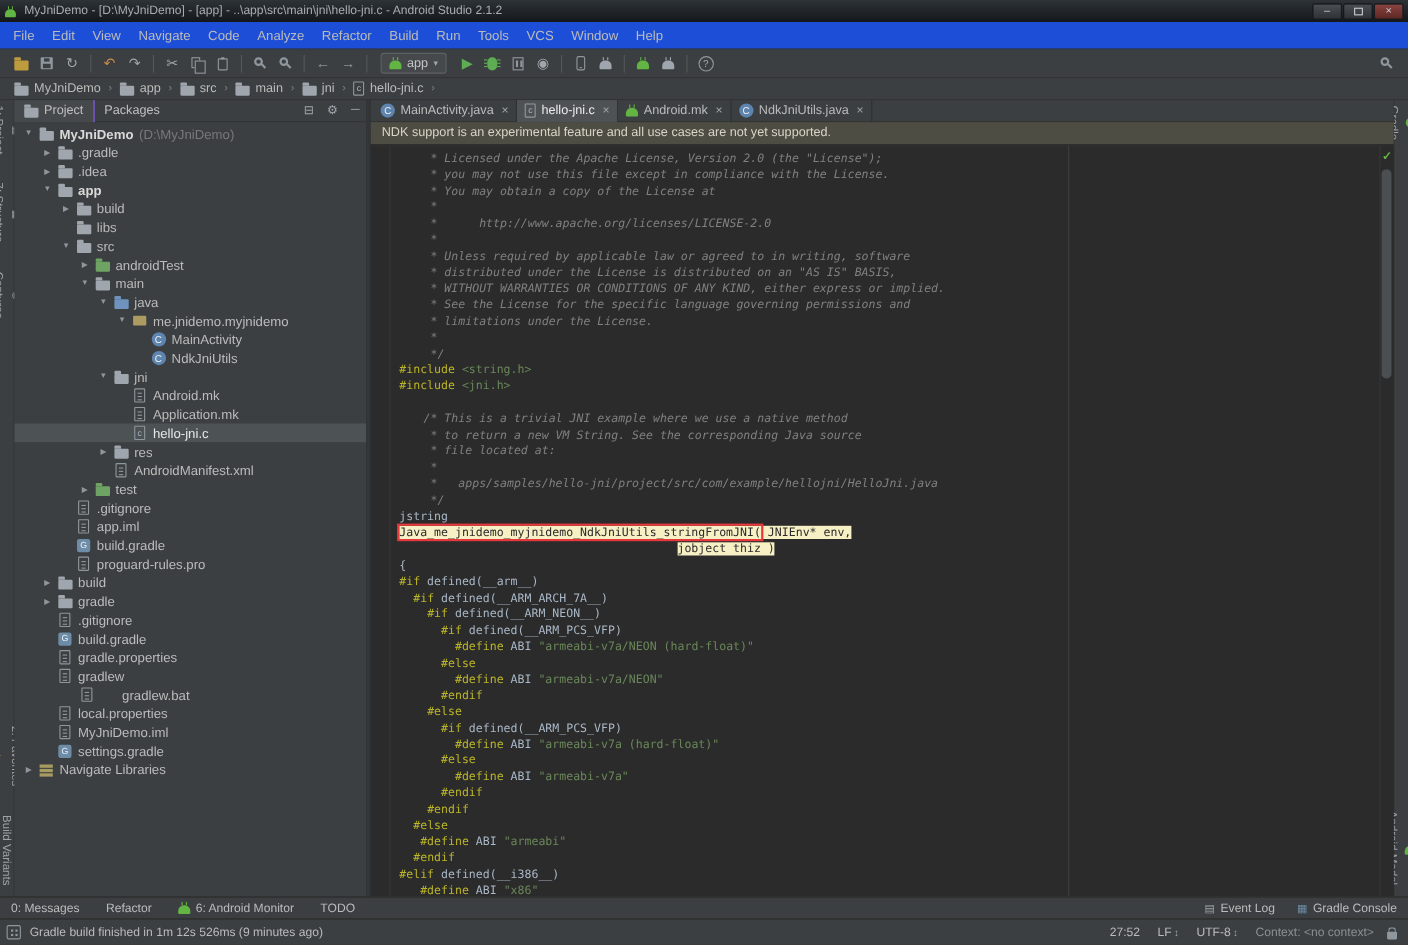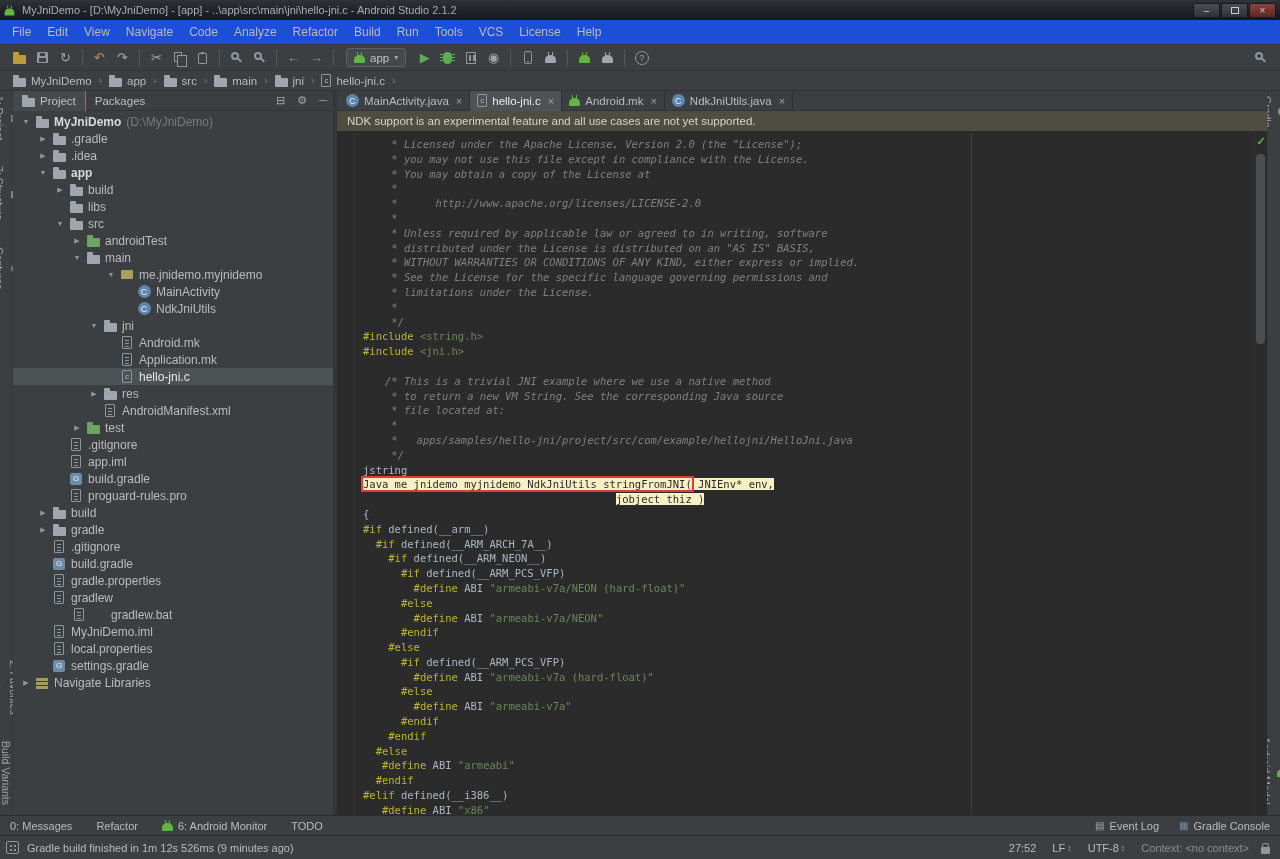--- a/index.html
+++ b/index.html
@@ -152,21 +152,21 @@
       <span class="menu-item">Edit</span>
       <span class="menu-item">View</span>
       <span class="menu-item">Navigate</span>
       <span class="menu-item">Code</span>
       <span class="menu-item">Analyze</span>
       <span class="menu-item">Refactor</span>
       <span class="menu-item">Build</span>
       <span class="menu-item">Run</span>
       <span class="menu-item">Tools</span>
       <span class="menu-item">VCS</span>
-      <span class="menu-item">License</span>
+      <span class="menu-item">Window</span>
       <span class="menu-item">Help</span>
     </div>
   <div class="toolbar">
       <span class="ticon">
         <span class="icb i-folder v-open"></span>
       </span>
       <span class="ticon">
         <span class="icb i-save"></span>
       </span>
       <span class="ticon">
@@ -379,20 +379,27 @@
             </span>
             <span class="tlabel">androidTest</span>
           </div>
           <div class="trow" style="padding-left: 57px;">
             <span class="arrow">▼</span>
             <span class="ticonwrap">
               <span class="icb i-folder"></span>
             </span>
             <span class="tlabel">main</span>
           </div>
+          <div class="trow" style="padding-left: 74px;">
+            <span class="arrow">▼</span>
+            <span class="ticonwrap">
+              <span class="icb i-folder v-java"></span>
+            </span>
+            <span class="tlabel">java</span>
+          </div>
           <div class="trow" style="padding-left: 91px;">
             <span class="arrow">▼</span>
             <span class="ticonwrap">
               <span class="icb i-package"></span>
             </span>
             <span class="tlabel">me.jnidemo.myjnidemo</span>
           </div>
           <div class="trow" style="padding-left: 108px;">
             <span class="arrow"></span>
             <span class="ticonwrap">
@@ -531,28 +538,28 @@
             <span class="ticonwrap">
               <span class="icb i-file"></span>
             </span>
             <span class="tlabel">gradlew.bat</span>
           </div>
           <div class="trow" style="padding-left: 23px;">
             <span class="arrow"></span>
             <span class="ticonwrap">
               <span class="icb i-file"></span>
             </span>
+            <span class="tlabel">local.properties</span>
+          </div>
+          <div class="trow" style="padding-left: 23px;">
+            <span class="arrow"></span>
+            <span class="ticonwrap">
+              <span class="icb i-file"></span>
+            </span>
             <span class="tlabel">MyJniDemo.iml</span>
-          </div>
-          <div class="trow" style="padding-left: 23px;">
-            <span class="arrow"></span>
-            <span class="ticonwrap">
-              <span class="icb i-file"></span>
-            </span>
-            <span class="tlabel">local.properties</span>
           </div>
           <div class="trow" style="padding-left: 23px;">
             <span class="arrow"></span>
             <span class="ticonwrap">
               <span class="icb i-gradlefile"></span>
             </span>
             <span class="tlabel">settings.gradle</span>
           </div>
           <div class="trow" style="padding-left: 6px;">
             <span class="arrow">▶</span>

